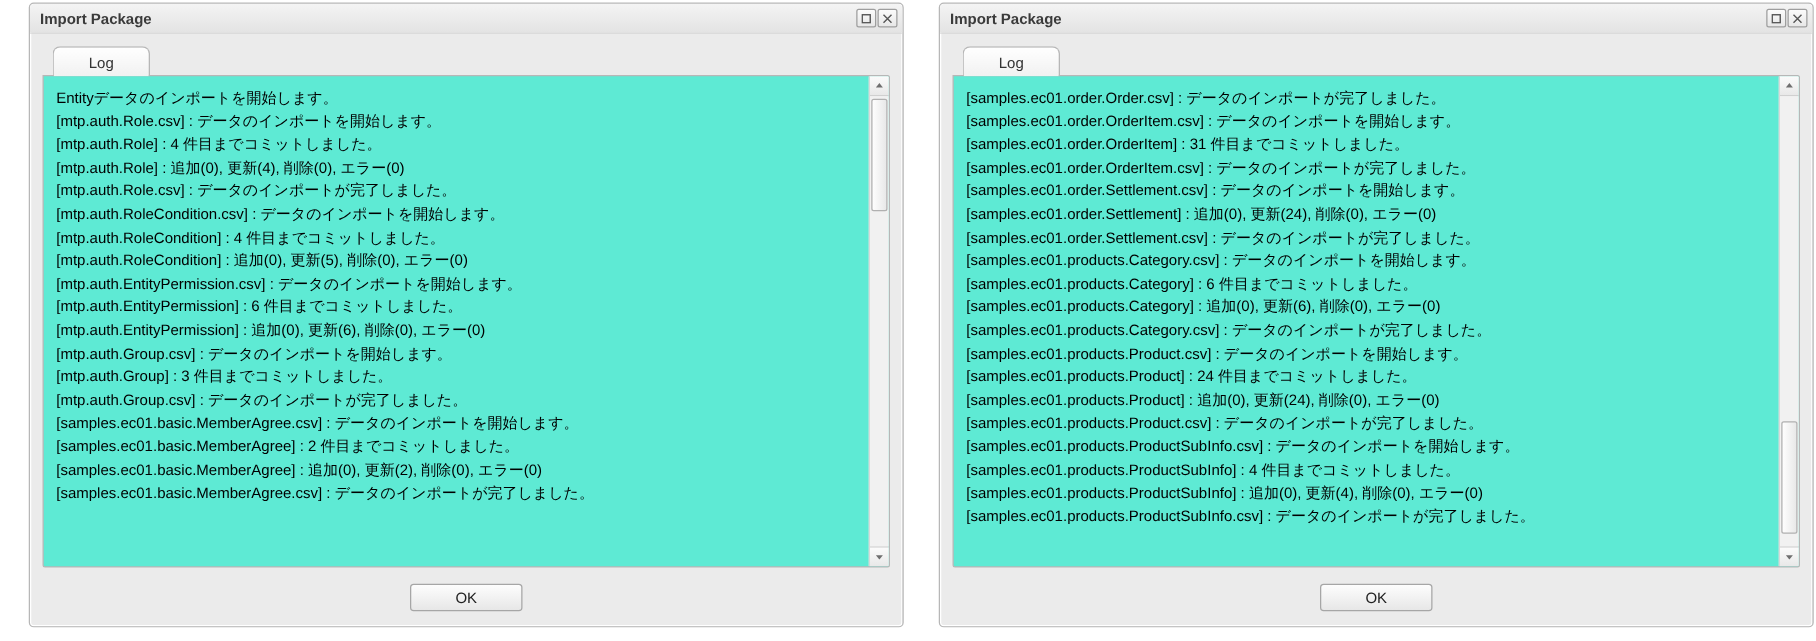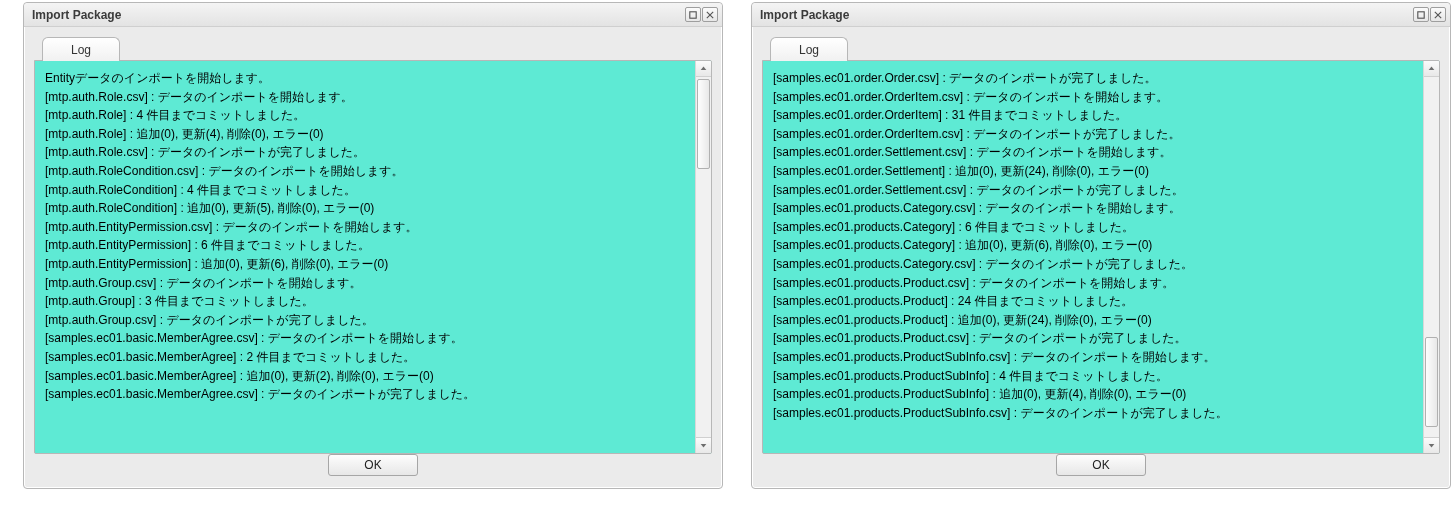--- a/index.html
+++ b/index.html
@@ -113,21 +113,21 @@
     position: absolute;
     left: 1px; right: 1px;
     background: linear-gradient(90deg,#fefefe,#e8e8e8);
     border: 1px solid #b0b0b0;
     border-radius: 2px;
     cursor: pointer;
   }
   .footer {
     display: flex;
     justify-content: center;
-    padding: 0 0 4px 0;
+    padding: 13px 0 4px 0;
   }
   .okbtn {
     min-width: 90px;
     padding: 3px 28px;
     border: 1px solid #a6a6a6;
     border-radius: 3px;
     background: linear-gradient(#fdfdfd,#e7e7e7);
     font-size: 12px;
     color: #222;
     cursor: pointer;

